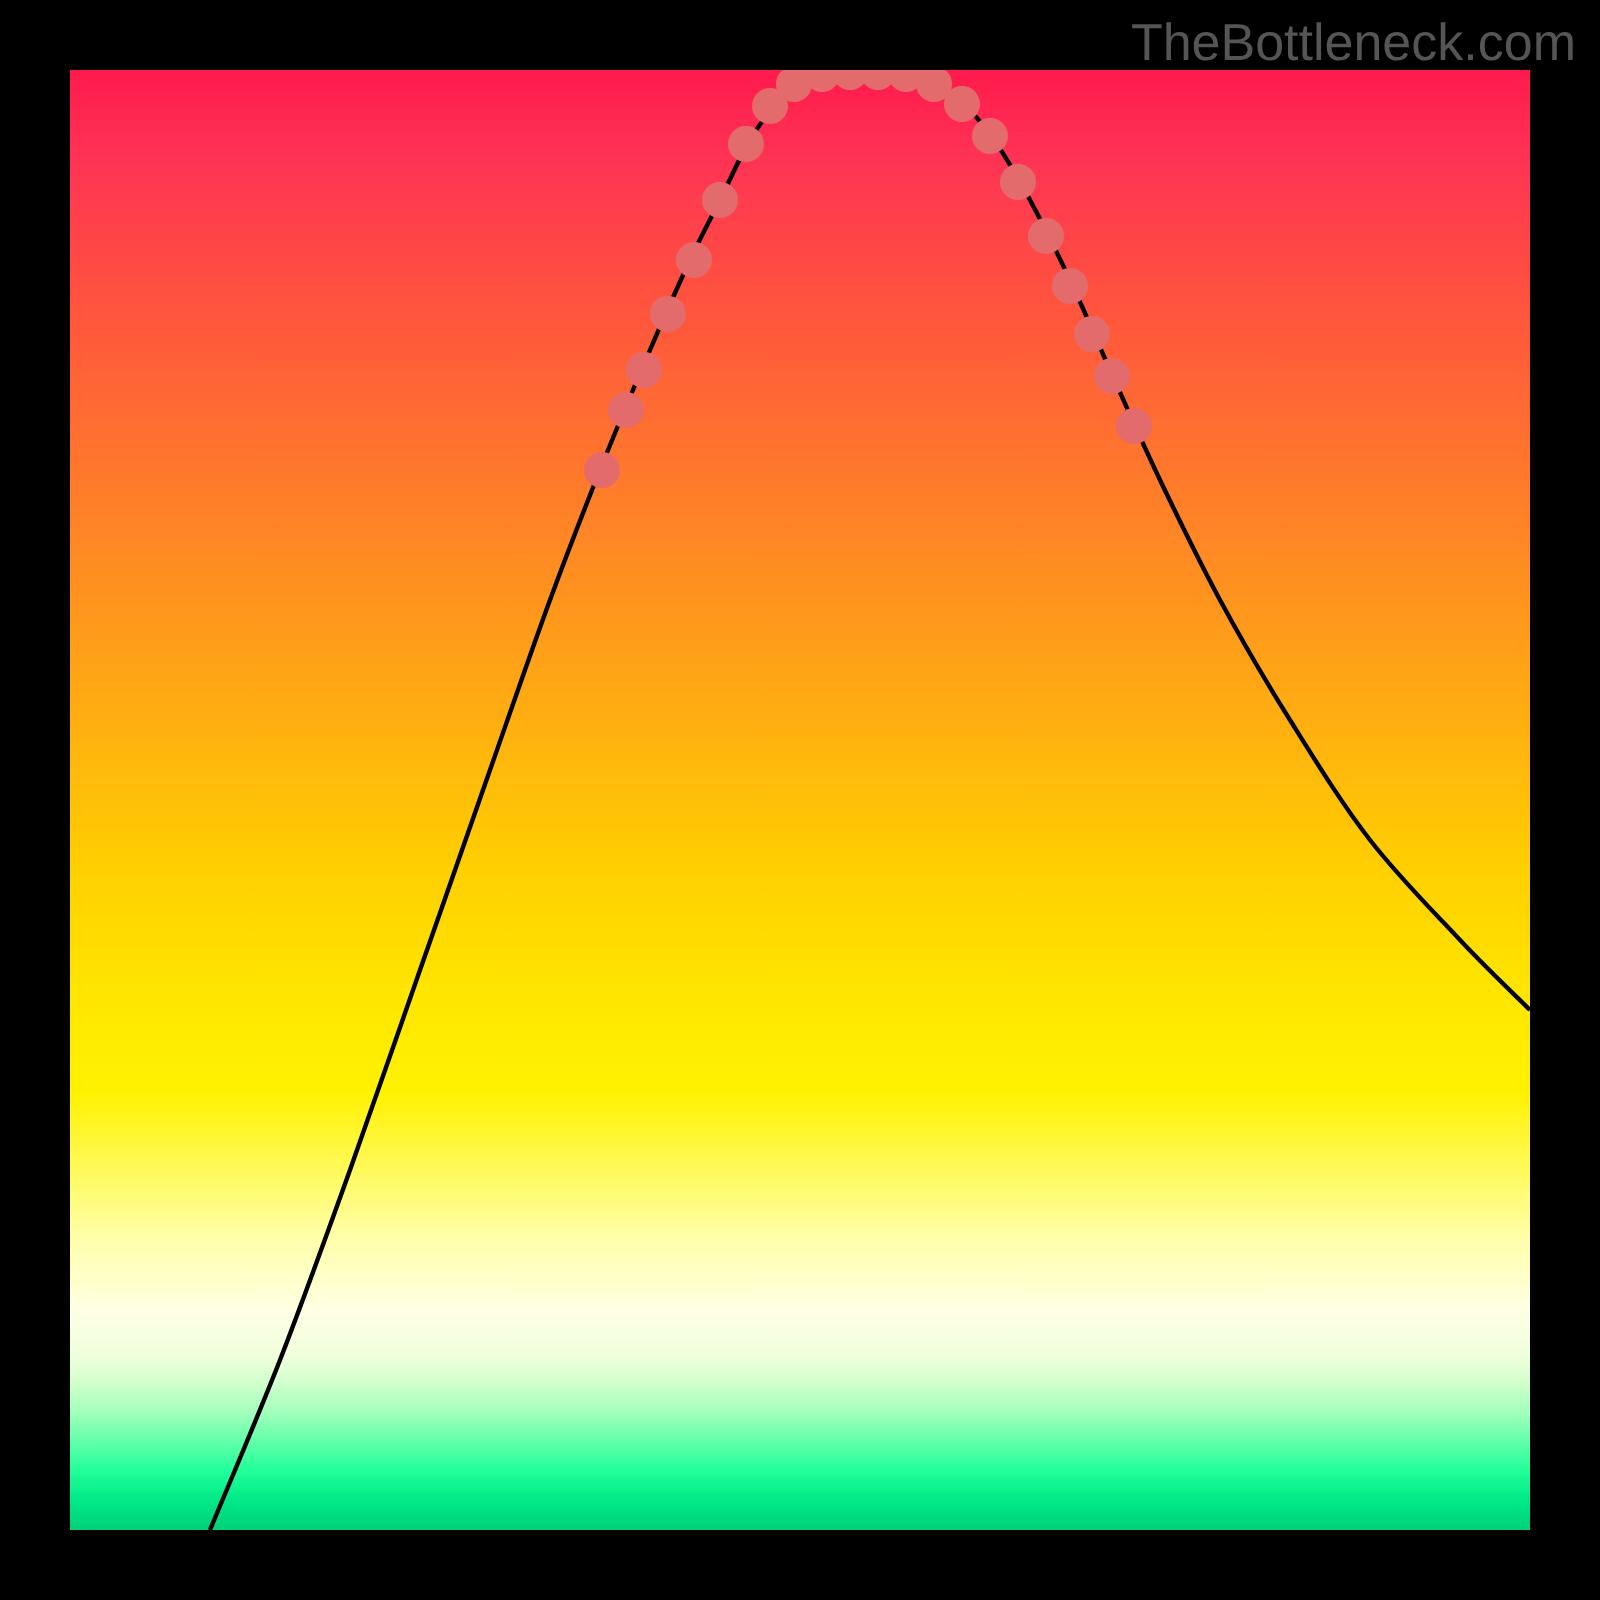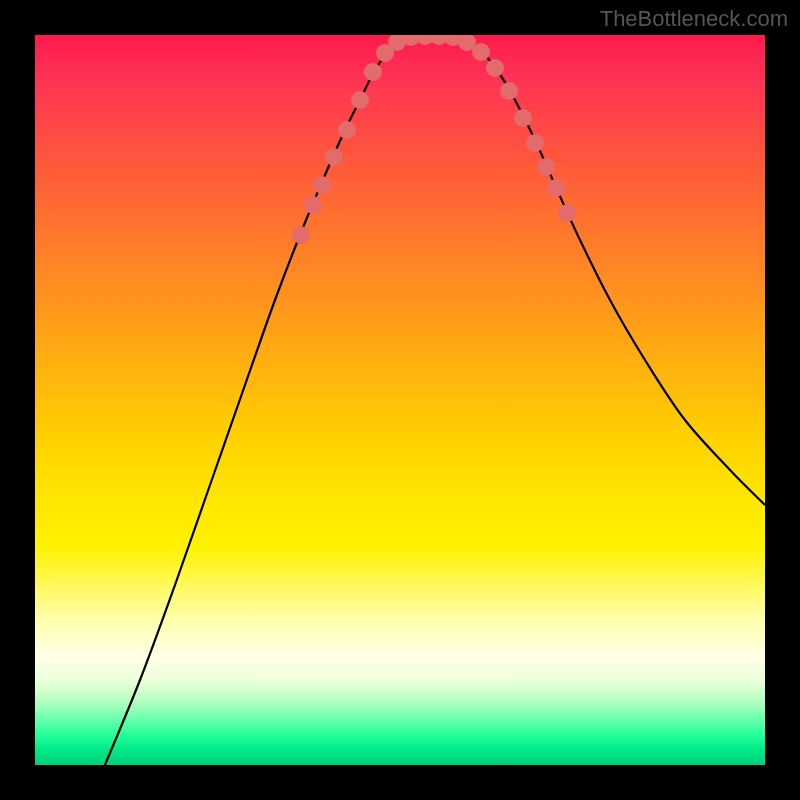--- a/index.html
+++ b/index.html
@@ -8,21 +8,21 @@
     height: 800px;
     background: #000;
     position: relative;
     font-family: Arial, sans-serif;
   }
   .watermark {
     position: absolute;
     top: 6px;
     right: 12px;
     color: #555;
-    font-size: 22px;
+    font-size: 26px;
     font-weight: 500;
     z-index: 10;
   }
   .plot-area {
     position: absolute;
     left: 35px;
     top: 35px;
     width: 730px;
     height: 730px;
     background: linear-gradient(to bottom,

